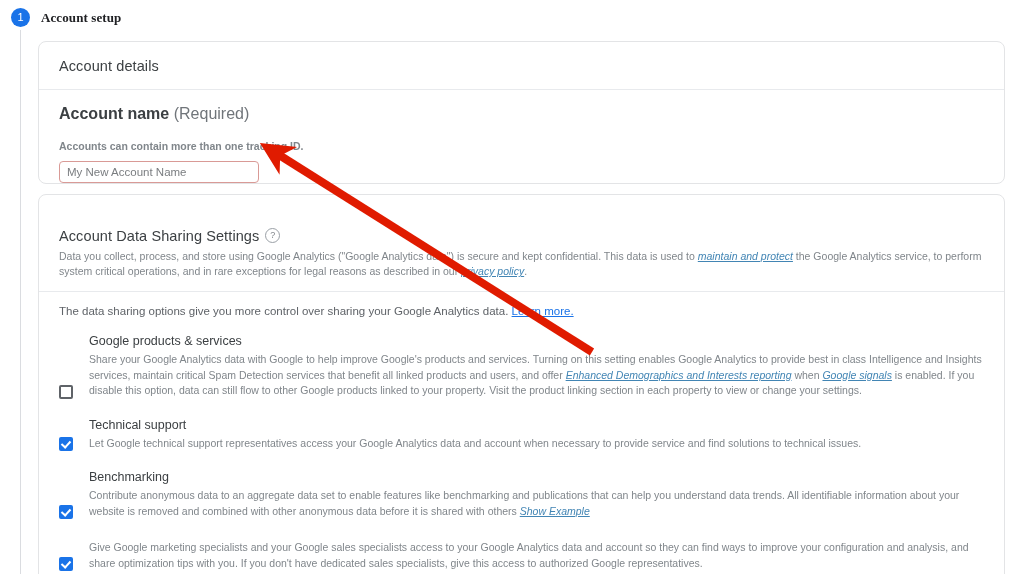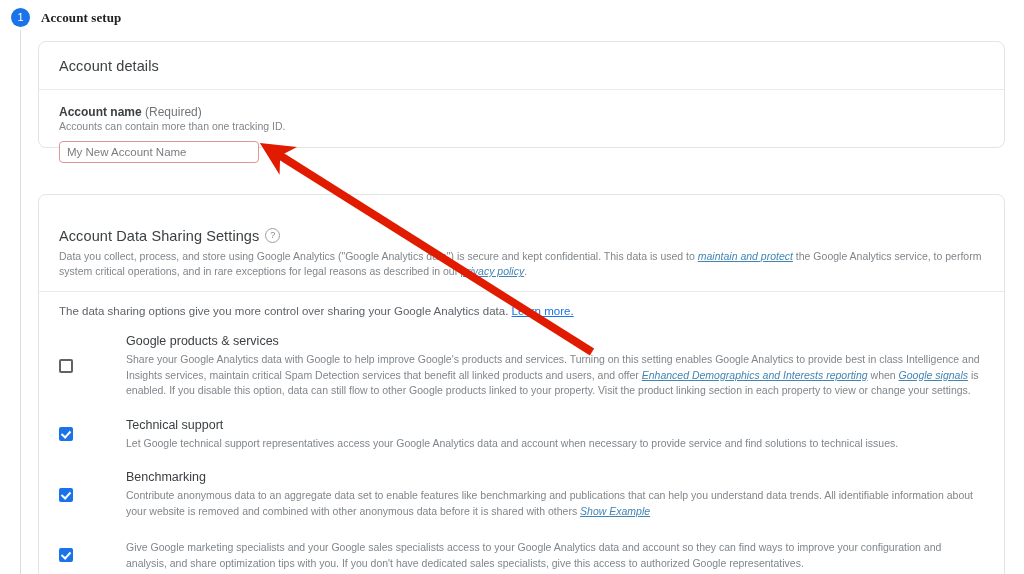--- a/index.html
+++ b/index.html
@@ -61,47 +61,48 @@
   
   .card {
     position: absolute;
     left: 38px;
     width: 967px;
     background: #ffffff;
     border: 1px solid #e3e4e6;
     border-radius: 8px;
     box-sizing: border-box;
   }
-  #card-account-details { top: 41px; height: 107px; }
+  #card-account-details { top: 41px; height: 143px; }
   #card-data-sharing    { top: 194px; height: 400px; }
 
   .card-section-title {
     font-size: 14.5px;
     color: #3c4043;
     padding: 16px 20px 15px 20px;
     letter-spacing: .1px;
   }
   .card-divider {
     height: 1px;
     background: #e8eaed;
     width: 100%;
   }
 
   
   .details-body { padding: 15px 20px 0 20px; }
   .field-label {
-    font-size: 12px;
+    font-size: 16px;
     color: #3c4043;
   }
   .field-label b { font-weight: bold; }
   .field-label .muted { color: #70757a; font-weight: normal; }
   .field-help {
     font-size: 10.5px;
     color: #80868b;
-    margin-top: 1px;
+    margin-top: 17px;
+    font-weight: bold;
   }
   .text-input {
     margin-top: 9px;
     width: 200px;
     height: 22px;
     box-sizing: border-box;
     border: 1px solid #d99a96;
     border-radius: 4px;
     padding: 0 7px;
     font-size: 11.5px;
@@ -154,23 +155,22 @@
     text-decoration: underline;
     font-style: italic;
   }
   a.link2 {
     color: #1a73e8;
   }
 
   
   .option {
     display: flex;
-    align-items: center;
+    align-items: flex-end;
     margin-bottom: 18px;
-    gap: 37px;
   }
   .cb {
     flex: 0 0 auto;
     width: 14px;
     height: 14px;
     box-sizing: border-box;
     margin-top: 1px;
     margin-right: 16px;
     border-radius: 2px;
     position: relative;

